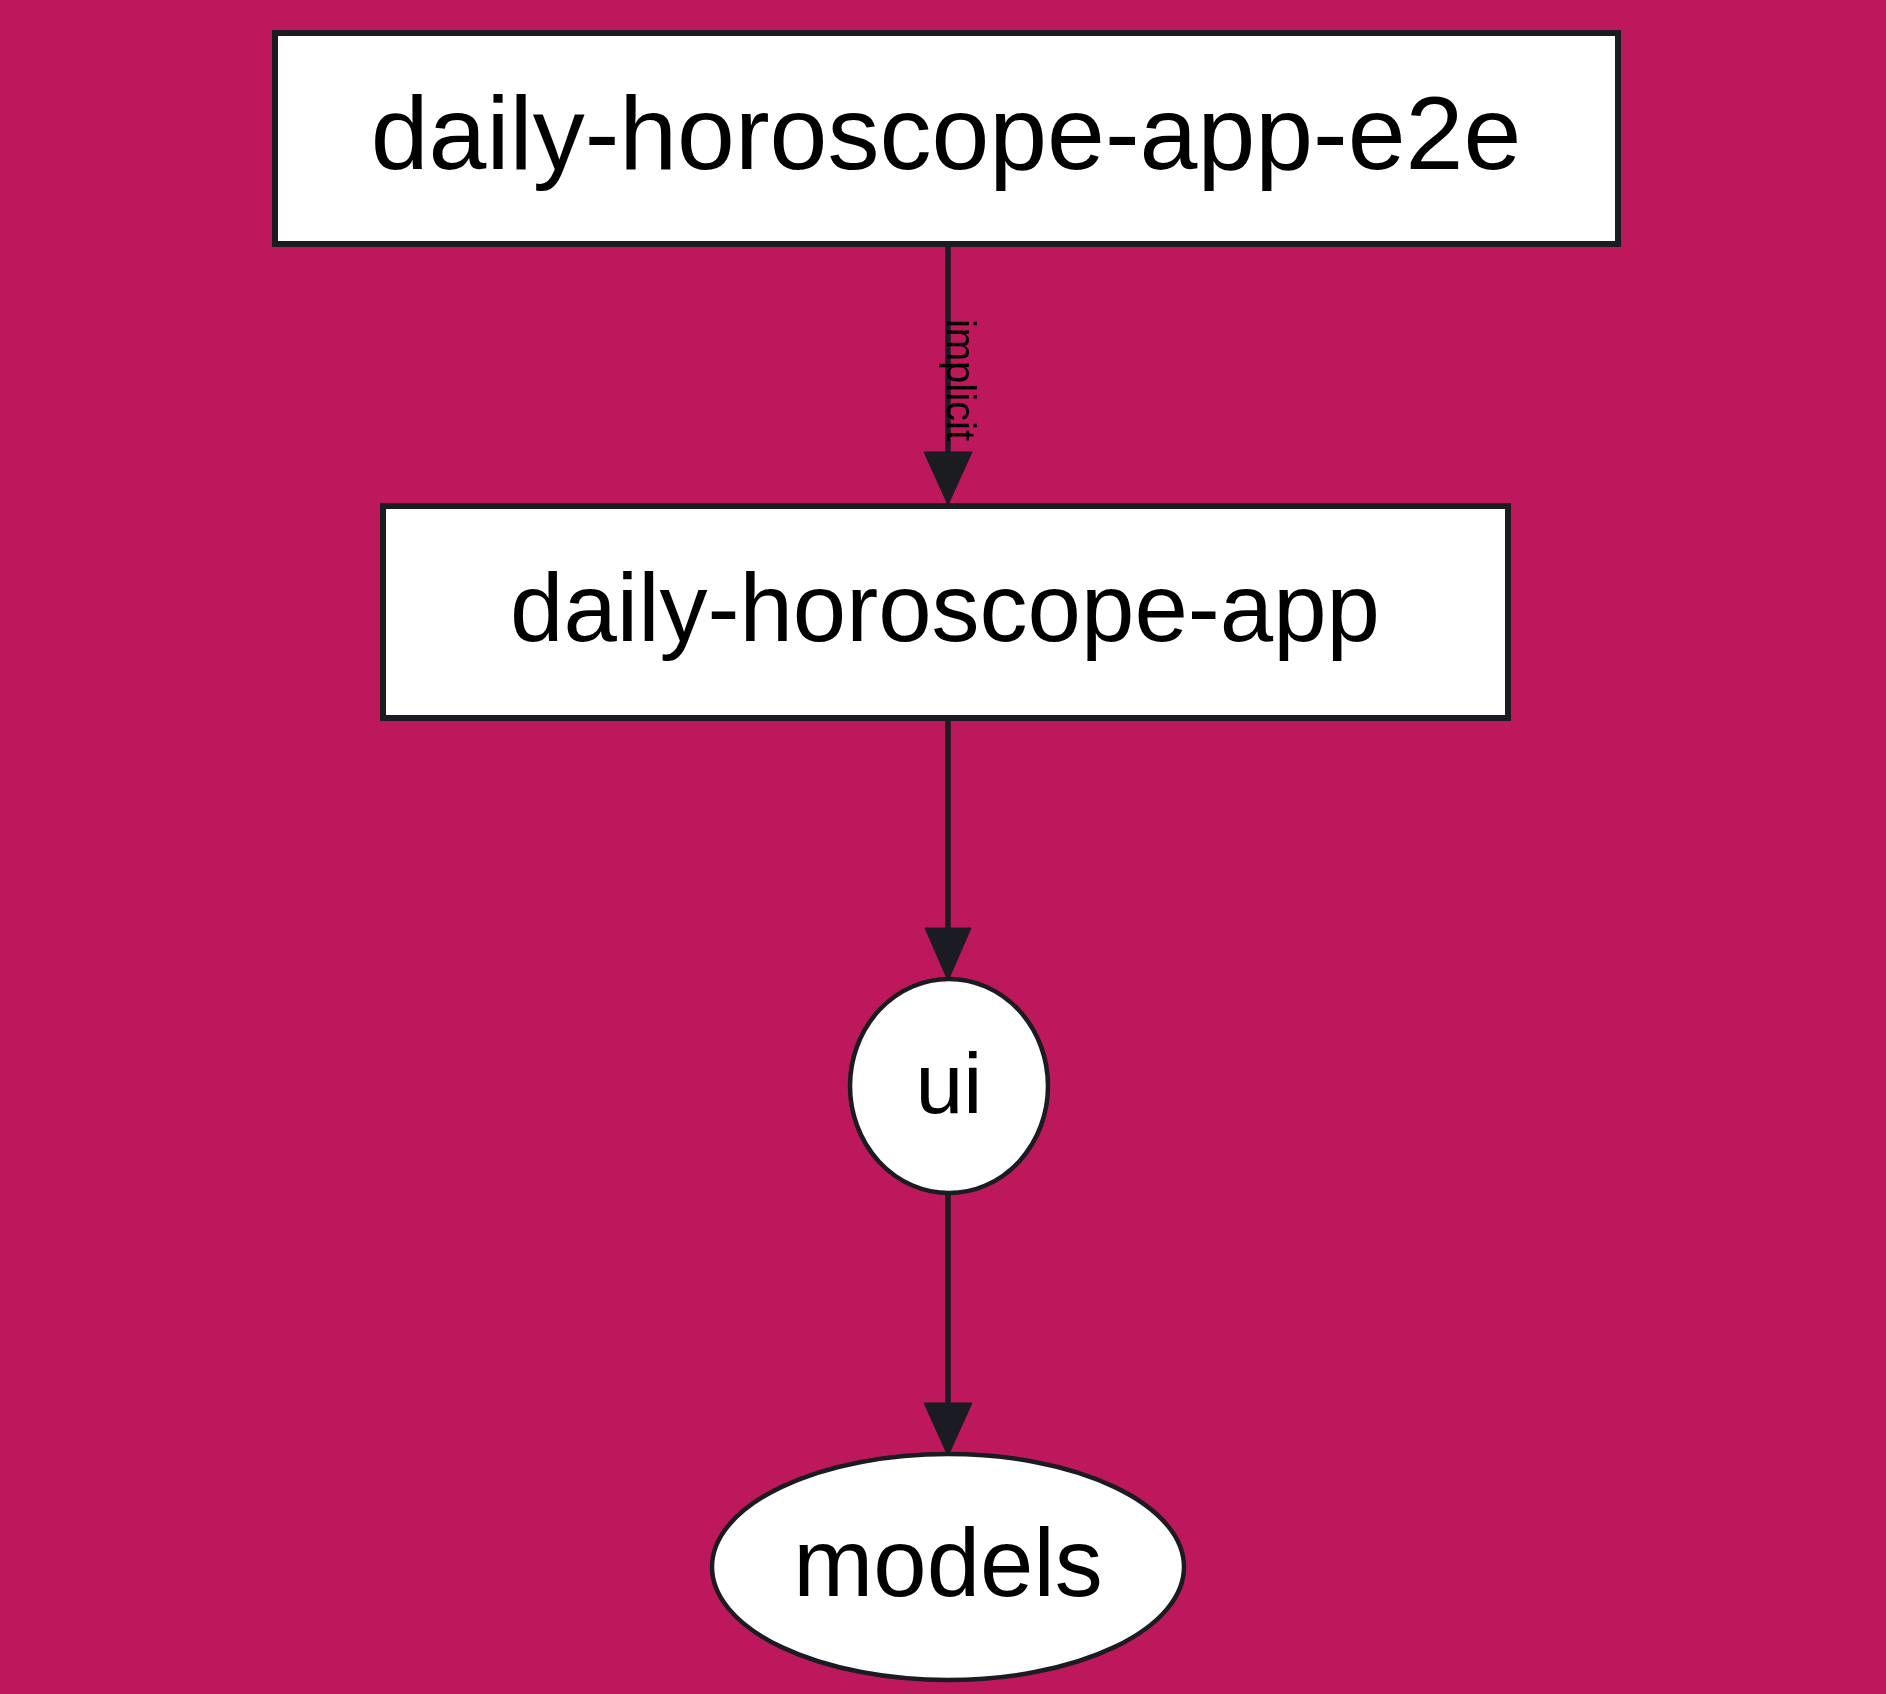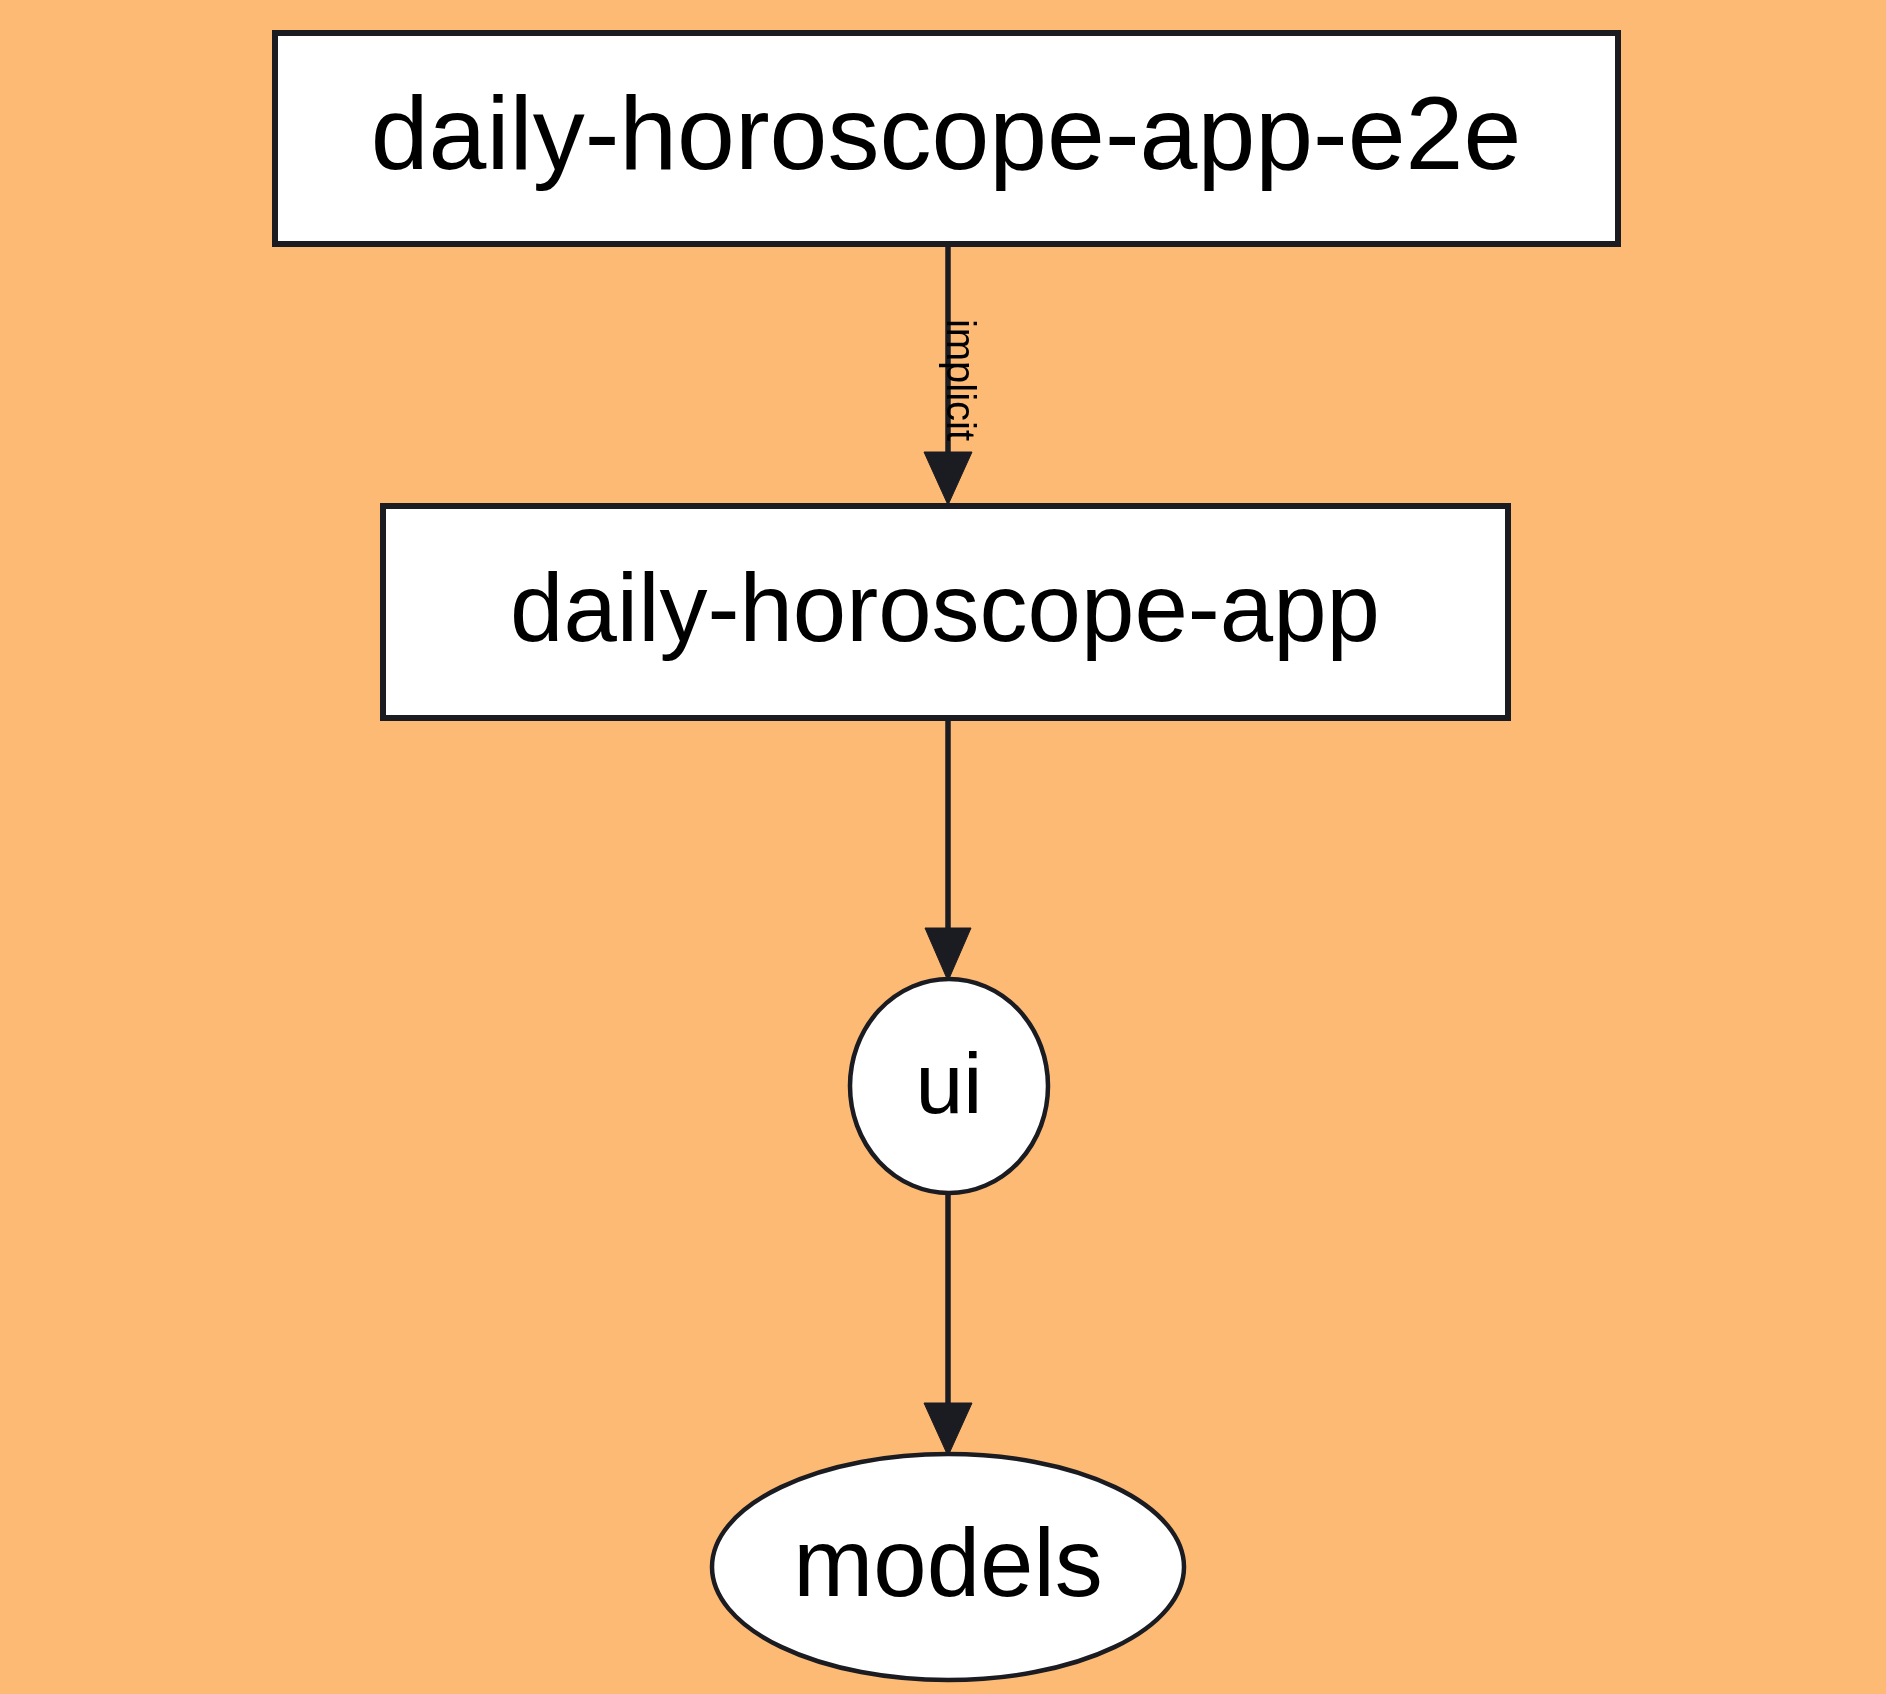--- a/index.html
+++ b/index.html
@@ -10,21 +10,21 @@
   body {
     width: 1886px;
     height: 1694px;
     font-family: "Liberation Sans", sans-serif;
     overflow: hidden;
   }
   #graph-canvas {
     position: relative;
     width: 1886px;
     height: 1694px;
-    background: #fdba74;
+    background: #be185d;
   }
   #graph-svg {
     position: absolute;
     top: 0;
     left: 0;
     width: 1886px;
     height: 1694px;
     display: block;
   }
   .node-shape {

